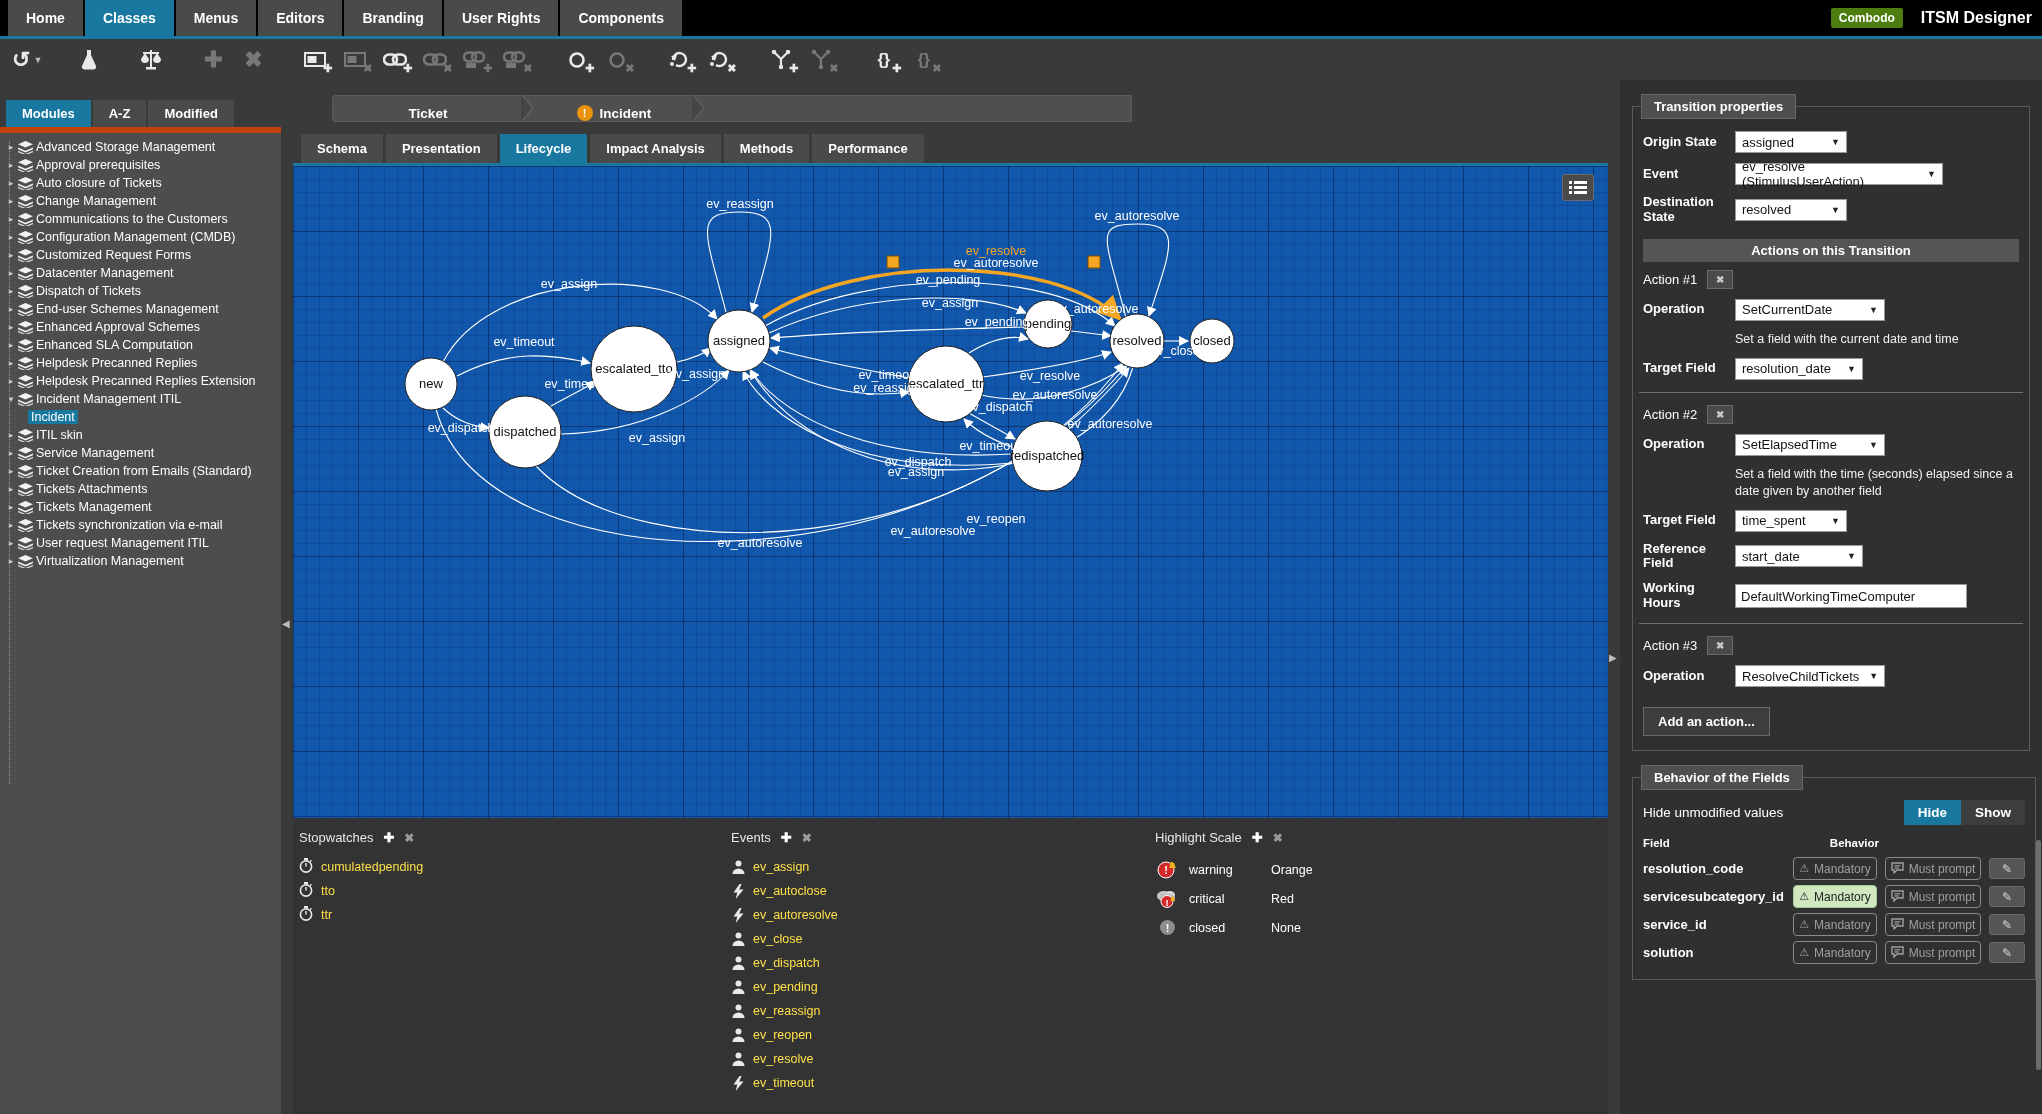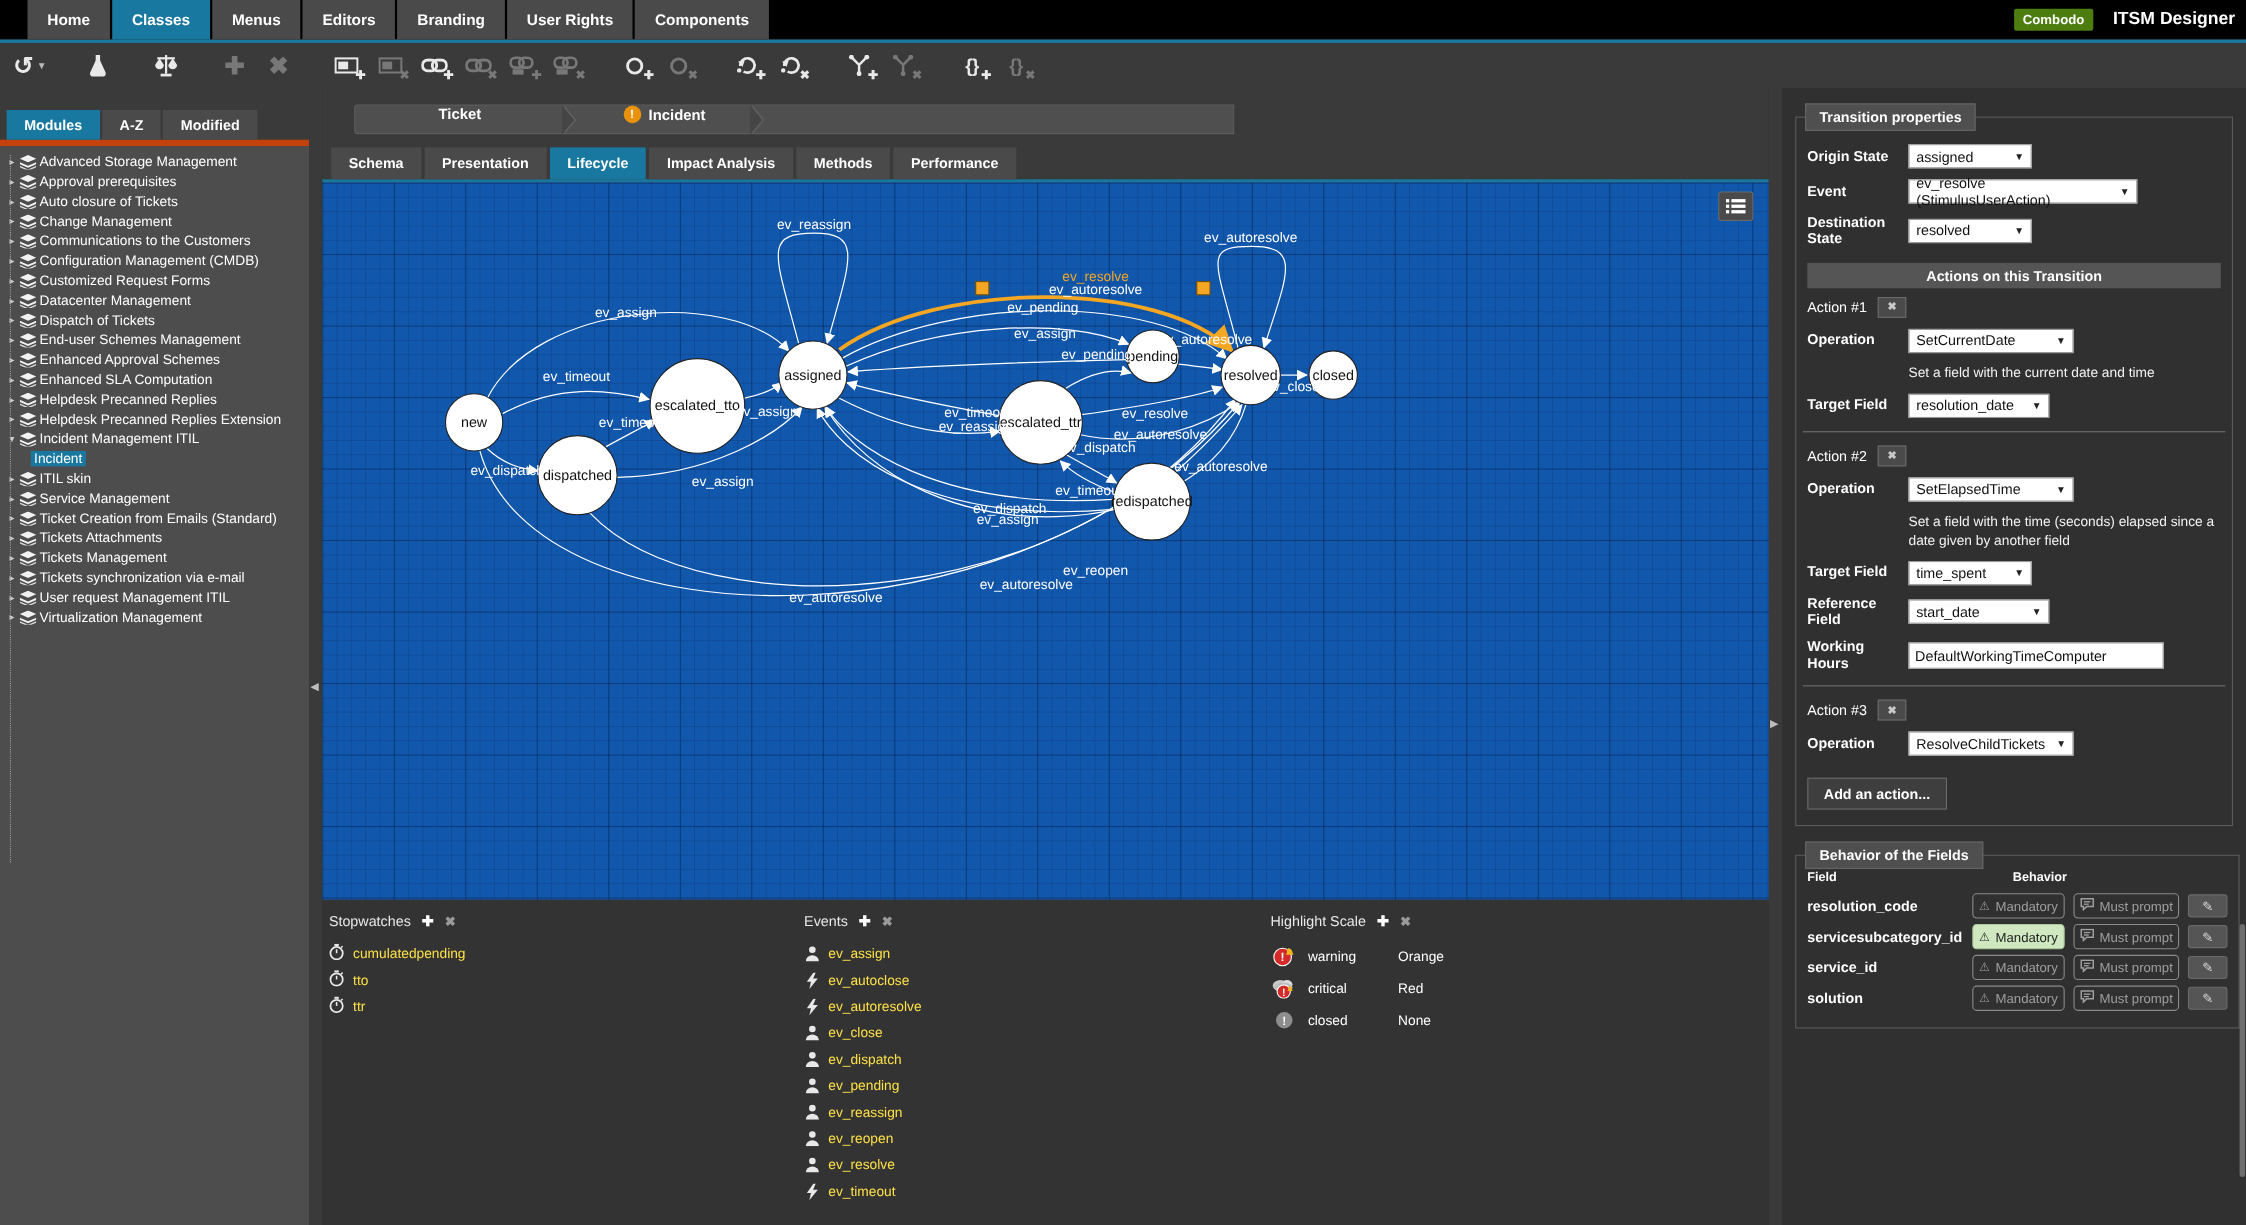--- a/index.html
+++ b/index.html
@@ -1,21 +1,21 @@
 <!DOCTYPE html>
 <html><head>
 <meta charset="utf-8">
 <style>
   * { margin:0; padding:0; box-sizing:border-box; }
   html,body { width:2042px; height:1114px; overflow:hidden; background:#333;
     font-family:"Liberation Sans", sans-serif; color:#fff; }
 
   
   .topnav { height:36px; background:#000; display:flex; align-items:stretch; }
-  .topnav .tabs { display:flex; gap:2px; padding-left:25px; }
+  .topnav .tabs { display:flex; gap:2px; padding-left:8px; }
   .nav-tab { display:flex; align-items:center; padding:0 18px; background:#4a4a4a;
     font-weight:bold; font-size:14px; cursor:pointer; }
   .nav-tab.active { background:#1878a0; }
   .topnav .brand { margin-left:auto; display:flex; align-items:center; gap:18px; padding-right:10px; }
   .brand-badge { background:#4d7c0f; font-weight:bold; font-size:12px; padding:3px 8px; border-radius:2px; }
   .brand-title { font-weight:bold; font-size:16px; }
 
   
   .toolbar { height:44px; background:#3a3a3a; border-top:3px solid #1878a0;
     display:flex; align-items:center; padding-left:12px; }
@@ -41,22 +41,22 @@
   .titem .sicon { width:18px; flex:none; display:inline-flex; }
   .titem.child { padding-left:24px; }
   .titem.child .lbl { background:#1878a0; padding:0 3px; }
 
   .vdiv { width:12px; background:#3a3a3a; position:relative; }
   .vdiv .handle { position:absolute; left:1px; font-size:10px; color:#bdbdbd; cursor:pointer; }
 
   
   .center { width:1315px; display:flex; flex-direction:column; background:#3a3a3a; }
   .crumb-row { height:50px; position:relative; }
-  .crumbs { position:absolute; left:29px; top:15px; height:27px; width:800px; display:flex;
-    background:#4f4f4f; border:1px solid #5c5c5c; border-radius:3px 0 0 3px; align-items:flex-start; }
+  .crumbs { position:absolute; left:39px; top:15px; height:27px; width:800px; display:flex;
+    background:#4f4f4f; border:1px solid #5c5c5c; border-radius:3px 0 0 3px; align-items:flex-end; }
   .crumb-seg { display:flex; align-items:center; justify-content:center; font-weight:bold; font-size:13.5px; gap:7px; cursor:pointer; }
   .crumb-sep { width:0; height:0; border-top:13px solid transparent; border-bottom:13px solid transparent; border-left:11px solid #5f5f5f; position:relative; }
   .crumb-sep:after { content:""; position:absolute; left:-13px; top:-13px; border-top:13px solid transparent; border-bottom:13px solid transparent; border-left:11px solid #454545; }
   .warn-dot { width:16px; height:16px; border-radius:50%; background:#e8920e; color:#fff; font-size:11px; font-weight:bold;
     display:inline-flex; align-items:center; justify-content:center; }
 
   .class-tabs { height:36px; display:flex; gap:3px; padding-left:8px; border-bottom:3px solid #1878a0; align-items:flex-end; }
   .ctab { padding:7px 16px; background:#4a4a4a; font-weight:bold; font-size:13px; cursor:pointer; }
   .ctab.active { background:#1878a0; }
 
@@ -920,20 +920,27 @@
               <span>ResolveChildTickets</span>
               <span class="caretb">▼</span>
             </div>
           </div>
         </div>
       <button class="add-action">Add an action...</button>
     </fieldset>
 
     <fieldset class="box">
       <div class="box-head">Behavior of the Fields</div>
+      <div class="hide-row">
+        <span class="hide-lbl">Hide unmodified values</span>
+        <span class="toggle">
+          <span class="tg active">Hide</span>
+          <span class="tg">Show</span>
+        </span>
+      </div>
       <div class="col-heads">
         <span class="c1">Field</span>
         <span class="c2">Behavior</span>
       </div>
       <div id="behavior-rows">
           <div class="brow">
      <span class="fname">resolution_code</span>
      <span class="pill mand"><span class="picon">⚠</span>Mandatory</span>
      <span class="pill prompt"><span class="picon"><svg width="13" height="12" viewBox="0 0 13 12">
                   <path d="M1 1 h11 v7 h-6 l-3 3 v-3 h-2Z" fill="none" stroke="currentColor" stroke-width="1.4"></path>

